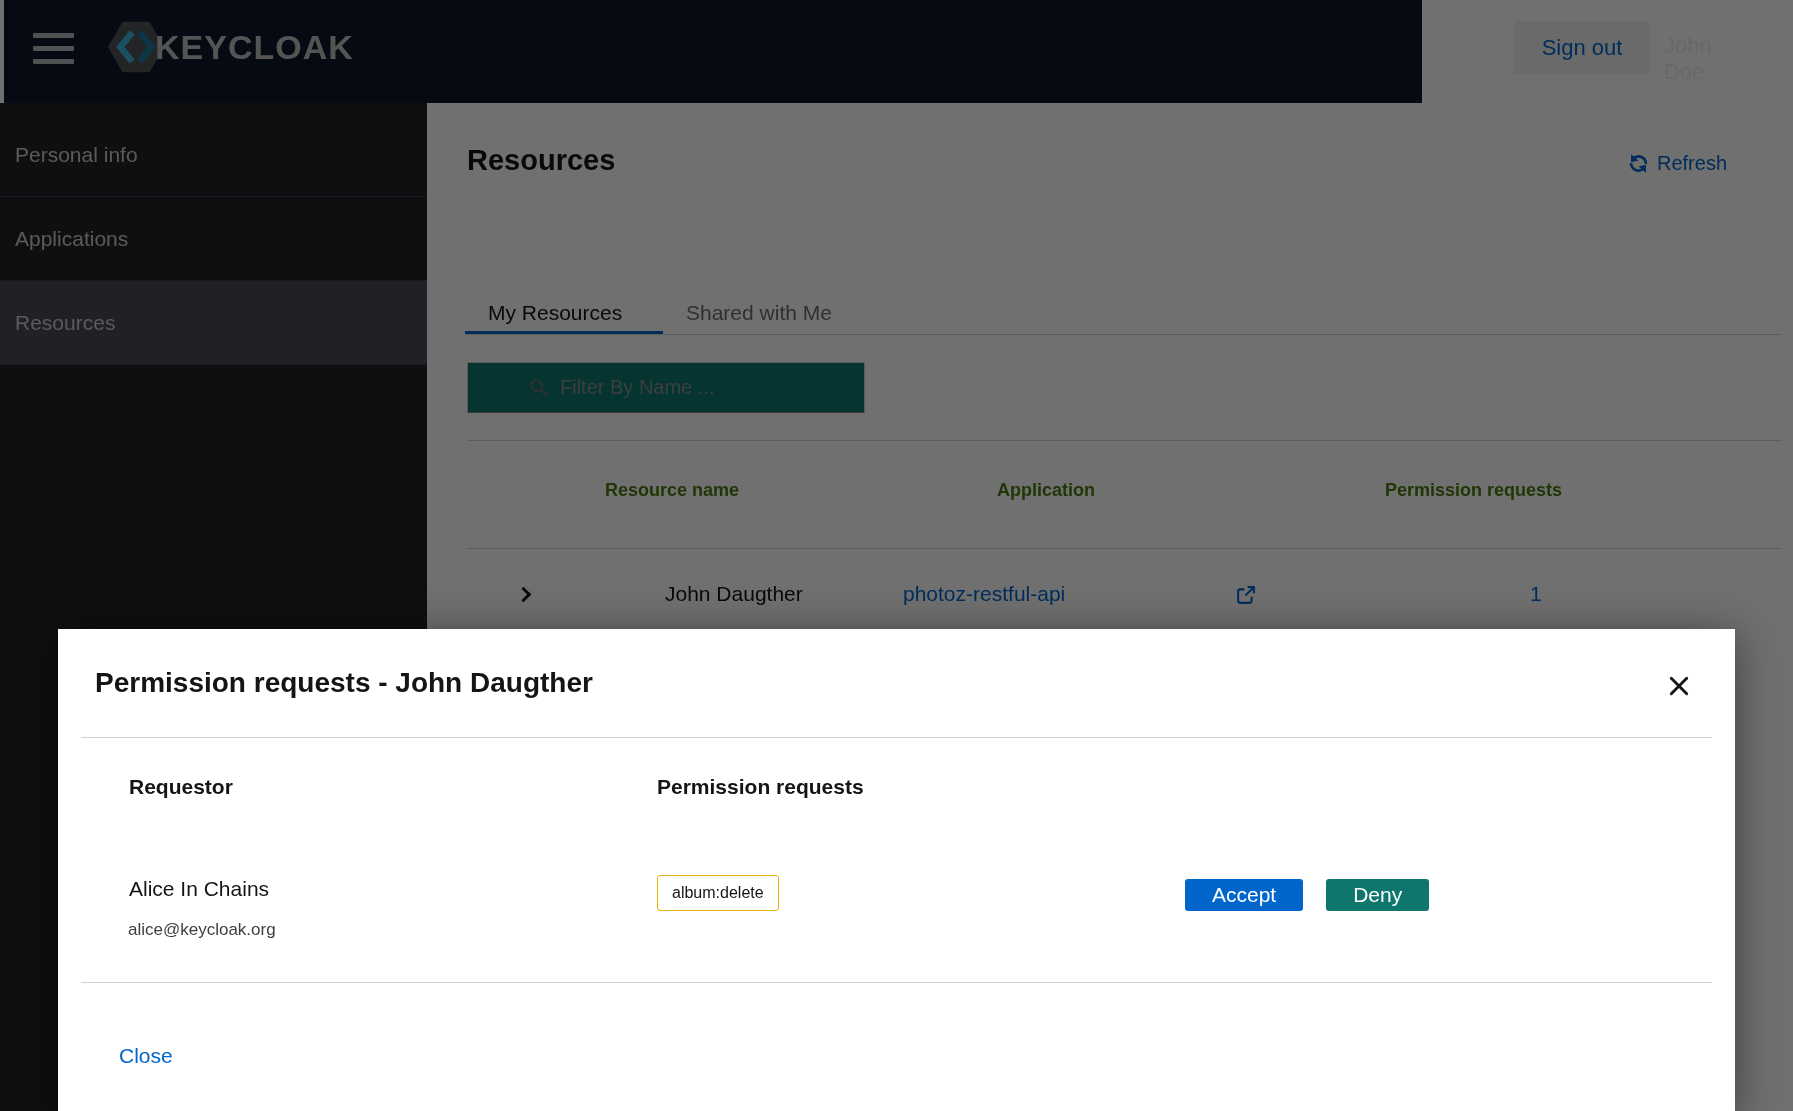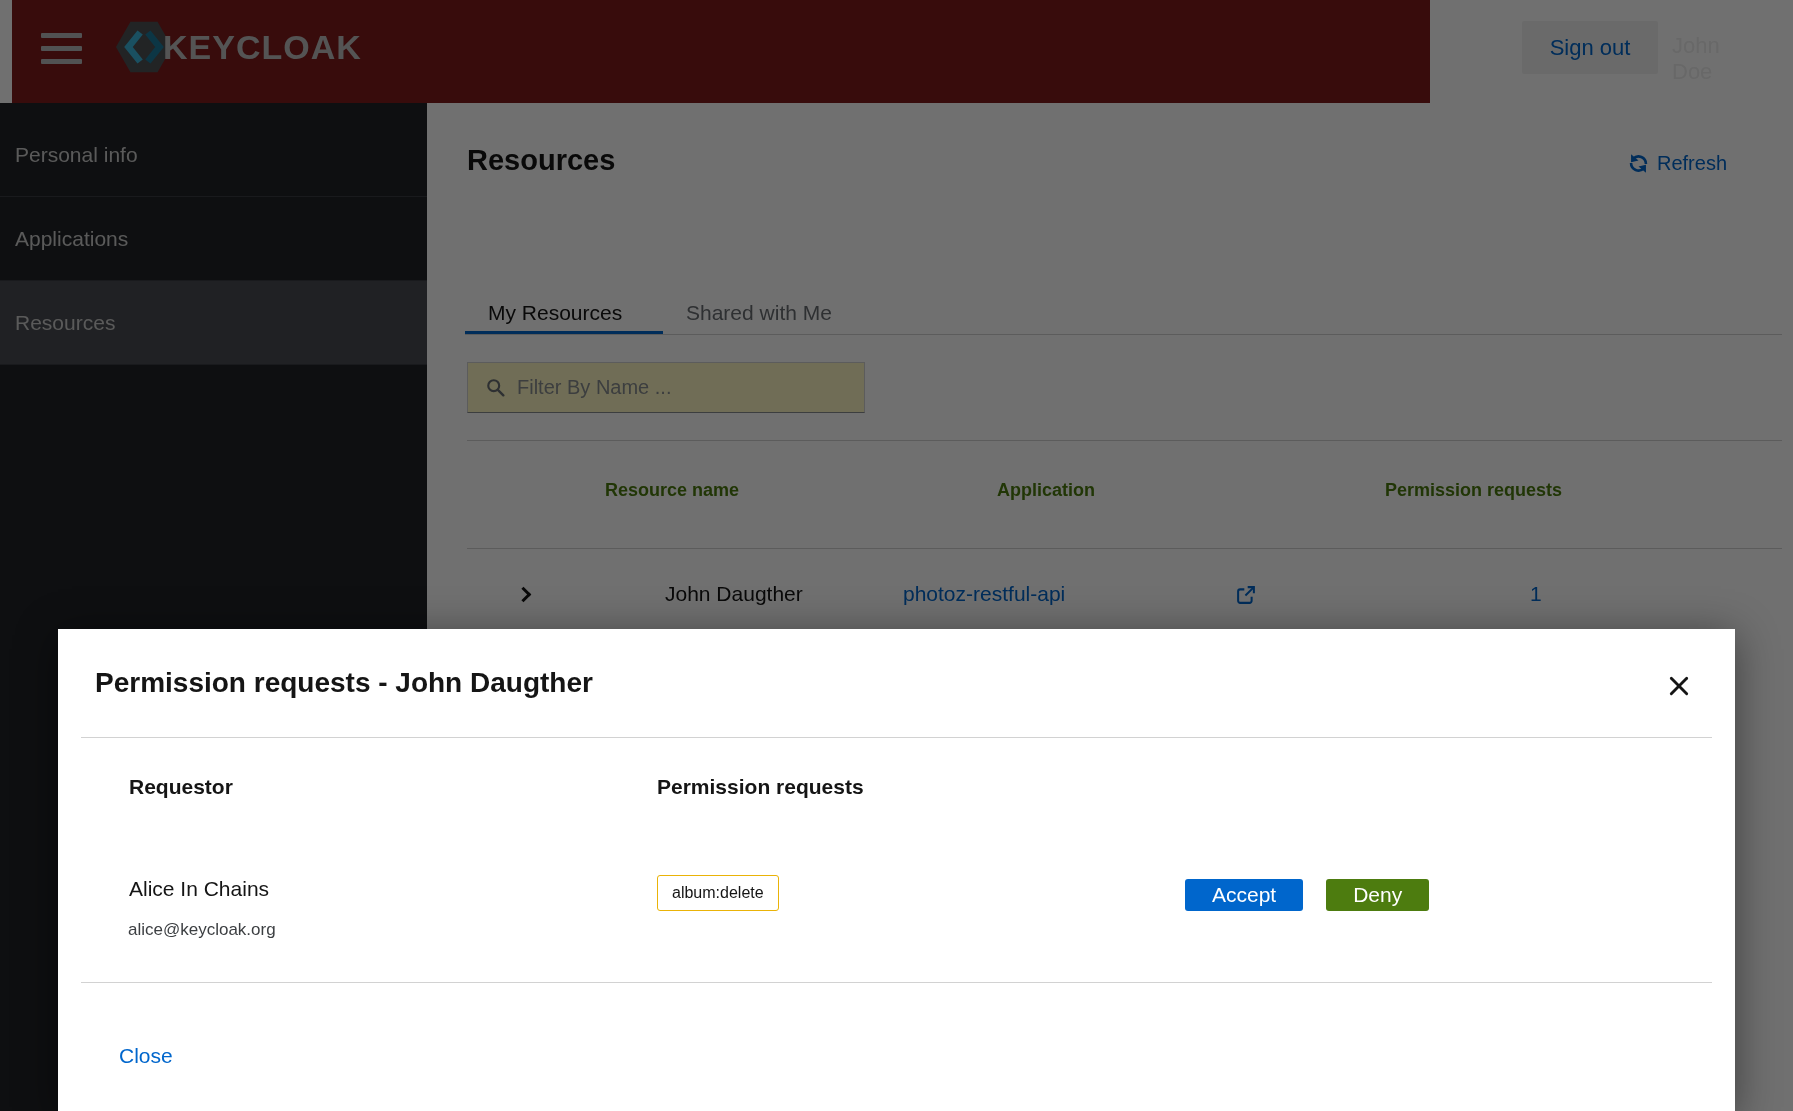--- a/index.html
+++ b/index.html
@@ -2,21 +2,21 @@
 <html><head>
 <meta charset="utf-8">
 <style>
   * { margin:0; padding:0; box-sizing:border-box; }
   html,body { background:#444; }
   .app {
     position:relative; width:1793px; height:1111px; overflow:hidden;
     background:#ffffff; font-family:"Liberation Sans", sans-serif;
   }
   
-  .masthead { position:absolute; left:12px; top:0; width:1418px; height:103px; background:#7f1d1d; z-index:2; }
+  .masthead { position:absolute; left:4px; top:0; width:1418px; height:103px; background:#0f172a; z-index:2; }
   .hamburger { position:absolute; left:29px; top:33px; width:41px; height:37px; cursor:pointer; }
   .hamburger span { display:block; height:5px; background:#b8bbbe; margin-bottom:8px; border-radius:1px; }
   .logo { position:absolute; left:103px; top:18px; display:flex; align-items:center; }
   .logo-text { font-size:34px; font-weight:bold; letter-spacing:1px; color:#bfbfbf; margin-left:-10px; }
   .signout-btn {
     position:absolute; left:1510px; top:21px; width:136px; height:53px;
     background:#f2f2f2; color:#0066cc; font-size:22px; border:none; border-radius:2px;
     font-family:"Liberation Sans", sans-serif; cursor:pointer;
   }
   .username { position:absolute; left:1660px; top:33px; font-size:22px; color:#ededed; }
@@ -36,22 +36,22 @@
   .main { position:absolute; left:427px; top:103px; right:0; bottom:0; background:#ffffff; }
   .page-title { position:absolute; left:467px; top:144px; font-size:29px; font-weight:600; color:#151515; }
   .refresh { position:absolute; left:1628px; top:152px; display:flex; align-items:center; gap:8px;
              color:#0066cc; font-size:20px; cursor:pointer; }
   .tab { position:absolute; top:301px; font-size:21px; cursor:pointer; }
   .tab.active { color:#151515; }
   .tab.inactive { color:#6a6e73; }
   .tab-underline { position:absolute; left:465px; top:331px; width:198px; height:4px; background:#0066cc; }
   .tabs-border { position:absolute; left:465px; top:334px; width:1317px; height:1px; background:#d2d2d2; }
   .filter-box {
-    position:absolute; left:467px; top:362px; width:398px; height:51px; background:#fef9c3;
-    border:1px solid #d2d2d2; border-bottom:1px solid #8a8d90; display:flex; align-items:center;
+    position:absolute; left:467px; top:362px; width:398px; height:51px; background:#0f766e;
+    border:1px solid #d2d2d2; border-bottom:1px solid #8a8d90; display:flex; align-items:center;padding-left:43px;
   }
   .filter-box .sicon { margin-left:18px; display:flex; }
   .filter-box input {
     border:none; outline:none; flex:1; height:100%; font-size:20px; padding-left:12px;
     font-family:"Liberation Sans", sans-serif; color:#151515; background:transparent;
   }
   .filter-box input::placeholder { color:#8a8d90; opacity:1; }
   .table-top-border { position:absolute; left:467px; top:440px; width:1315px; height:1px; background:#d2d2d2; }
   .th { position:absolute; top:480px; font-size:18px; font-weight:bold; color:#4d7c0f; }
   .th.c1 { left:605px; } .th.c2 { left:997px; } .th.c3 { left:1385px; }
@@ -80,21 +80,21 @@
   .requestor-name { position:absolute; left:71px; top:248px; font-size:21px; color:#151515; }
   .requestor-email { position:absolute; left:70px; top:291px; font-size:17px; color:#3c3f42; }
   .scope-chip {
     position:absolute; left:599px; top:246px; border:1px solid #eab308; border-radius:3px;
     padding:8px 14px; font-size:16px; color:#151515; background:#fff;
   }
   .btn-row { position:absolute; left:1127px; top:250px; display:flex; gap:23px; }
   .btn { border:none; border-radius:3px; font-size:21px; color:#fff; height:32px; padding:0 27px;
          font-family:"Liberation Sans", sans-serif; cursor:pointer; }
   .btn.accept { background:#0066cc; }
-  .btn.deny { background:#4d7c0f; }
+  .btn.deny { background:#0f766e; }
   .modal-hr2 { position:absolute; left:23px; top:353px; width:1631px; height:1px; background:#d2d2d2; }
   .modal-close-link { position:absolute; left:61px; top:415px; font-size:21px; color:#0066cc; cursor:pointer; }
 </style>
 </head>
 <body>
 
 <div class="app">
 
   <div class="masthead">
     <div class="hamburger">

